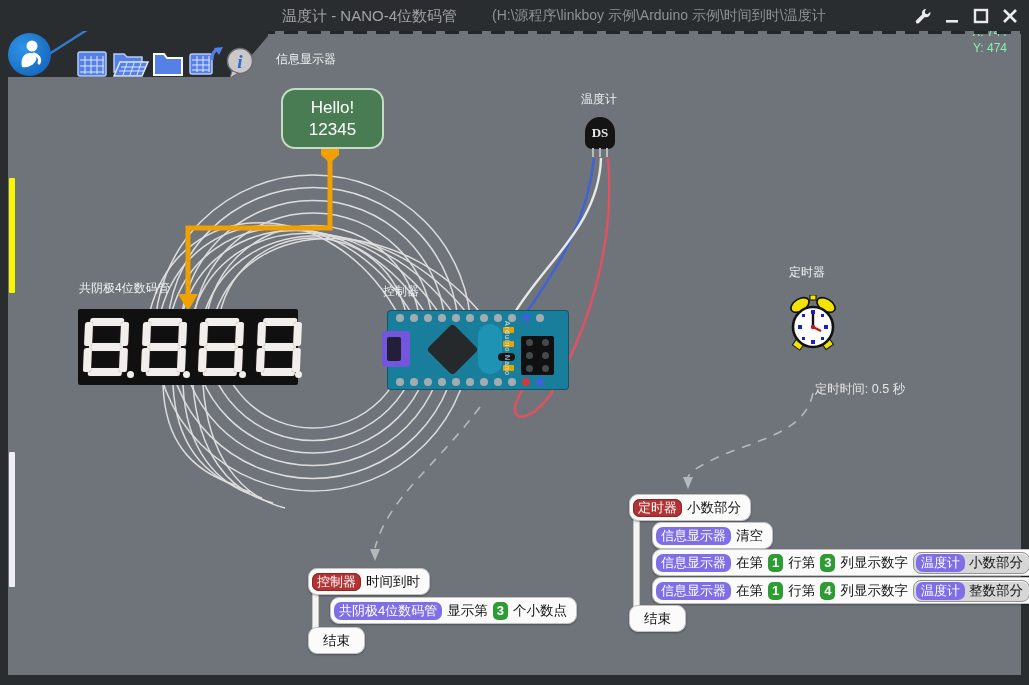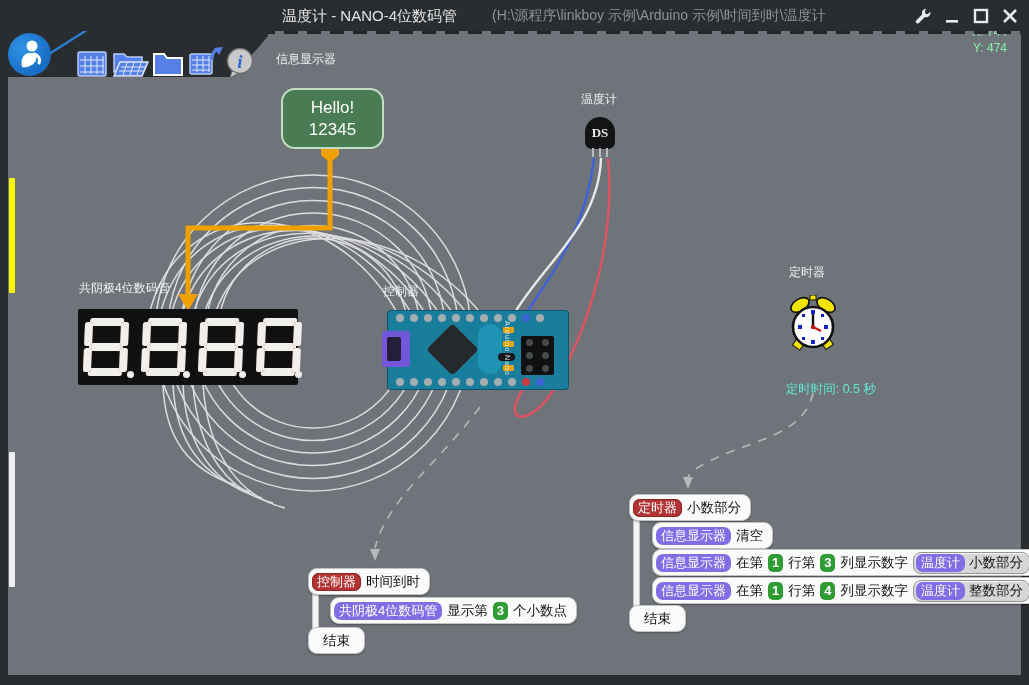--- a/index.html
+++ b/index.html
@@ -6,21 +6,21 @@
   #stage{position:relative;width:1029px;height:685px;background:#2a2d2f;
          font-family:"Liberation Sans",sans-serif;overflow:hidden;}
   
   #titlebar{position:absolute;left:0;top:0;width:1029px;height:31px;background:#2a2d2f;z-index:6;}
   #app-tab{position:absolute;left:28px;top:2px;width:244px;height:29px;border-radius:6px;
            background:linear-gradient(180deg,#5fadec 0%,#2f7ecb 45%,#1d63b2 100%);
            color:#fff;font-size:15px;line-height:29px;text-align:center;padding-left:34px;
            box-sizing:border-box;overflow:hidden;}
   #app-tab::before{content:'';position:absolute;left:0;top:0;width:0;height:0;
            border-top:29px solid #2a2d2f;border-right:54px solid transparent;}
-  #doc-title{position:absolute;left:282px;top:0;height:31px;line-height:31px;color:#e5e5e5;font-size:15px;white-space:nowrap;z-index:7;}
+  #doc-title{position:absolute;left:282px;top:0;height:31px;line-height:31px;color:#a3a3a3;font-size:15px;white-space:nowrap;z-index:7;}
   #doc-path{position:absolute;left:492px;top:0;height:31px;line-height:31px;color:#8d9296;font-size:14px;white-space:nowrap;z-index:7;}
   #win-controls{position:absolute;right:8px;top:0;height:31px;display:flex;align-items:center;gap:7px;z-index:8;}
   .winbtn{width:22px;height:22px;display:flex;align-items:center;justify-content:center;cursor:pointer;}
   
   #canvas{position:absolute;left:8px;top:31px;width:1013px;height:644px;background:#6f747a;z-index:0;}
   #canvas-dashes{position:absolute;left:8px;top:31px;width:1013px;height:3px;z-index:4;
       background:repeating-linear-gradient(90deg,#24272a 0 14px,transparent 14px 23px);}
   
   #toolbar{position:absolute;left:0;top:31px;width:268px;height:46px;background:#2a2d2f;z-index:5;
       clip-path:polygon(0 0,268px 0,268px 5px,233px 46px,0 46px);}
@@ -65,21 +65,21 @@
   .pin{width:8px;height:8px;border-radius:50%;background:#a3acb0;}
   #board .ybit{position:absolute;width:11px;height:6px;background:#e3a300;border-radius:1px;}
   #board .blkpill{position:absolute;left:110px;top:42px;width:17px;height:8px;background:#161616;border-radius:4px;}
   #board .hdr{position:absolute;left:133px;top:25px;width:33px;height:39px;background:#101010;border-radius:2px;
       display:grid;grid-template-columns:repeat(2,1fr);align-items:center;justify-items:center;}
   #board .hdr i{width:7px;height:7px;border-radius:50%;background:#454a4d;}
   #board .btext{position:absolute;left:116px;top:10px;color:#dfe8ea;font-size:7px;letter-spacing:1px;
       writing-mode:vertical-rl;white-space:nowrap;}
   
   #clock{position:absolute;left:786px;top:295px;z-index:2;cursor:pointer;}
-  #timer-interval{position:absolute;left:756px;top:381px;width:120px;text-align:right;color:#5eead4;font-size:12.5px;z-index:2;}
+  #timer-interval{position:absolute;left:800px;top:381px;width:120px;text-align:center;color:#e5e5e5;font-size:12.5px;z-index:2;}
   
   #wires{position:absolute;left:0;top:0;width:1029px;height:685px;z-index:1;pointer-events:none;}
   
   .brow{position:absolute;display:inline-flex;align-items:center;gap:5px;background:#fbfbfb;
       border:1px solid #c2c2c2;border-radius:9px;padding:2px 9px 2px 3px;height:21px;
       box-shadow:0 1px 2px rgba(0,0,0,.3);font-size:13.5px;color:#111;white-space:nowrap;z-index:3;cursor:pointer;}
   .pill{display:inline-flex;align-items:center;border-radius:7px;padding:1px 5px;color:#fff;font-size:13px;line-height:16px;}
   .pill.red{background:#b23333;box-shadow:inset 0 0 0 1px #8e2626;}
   .pill.purple{background:#7f6ee6;}
   .pill.green{background:#2f9b33;padding:1px 4px;border-radius:5px;font-weight:bold;}

